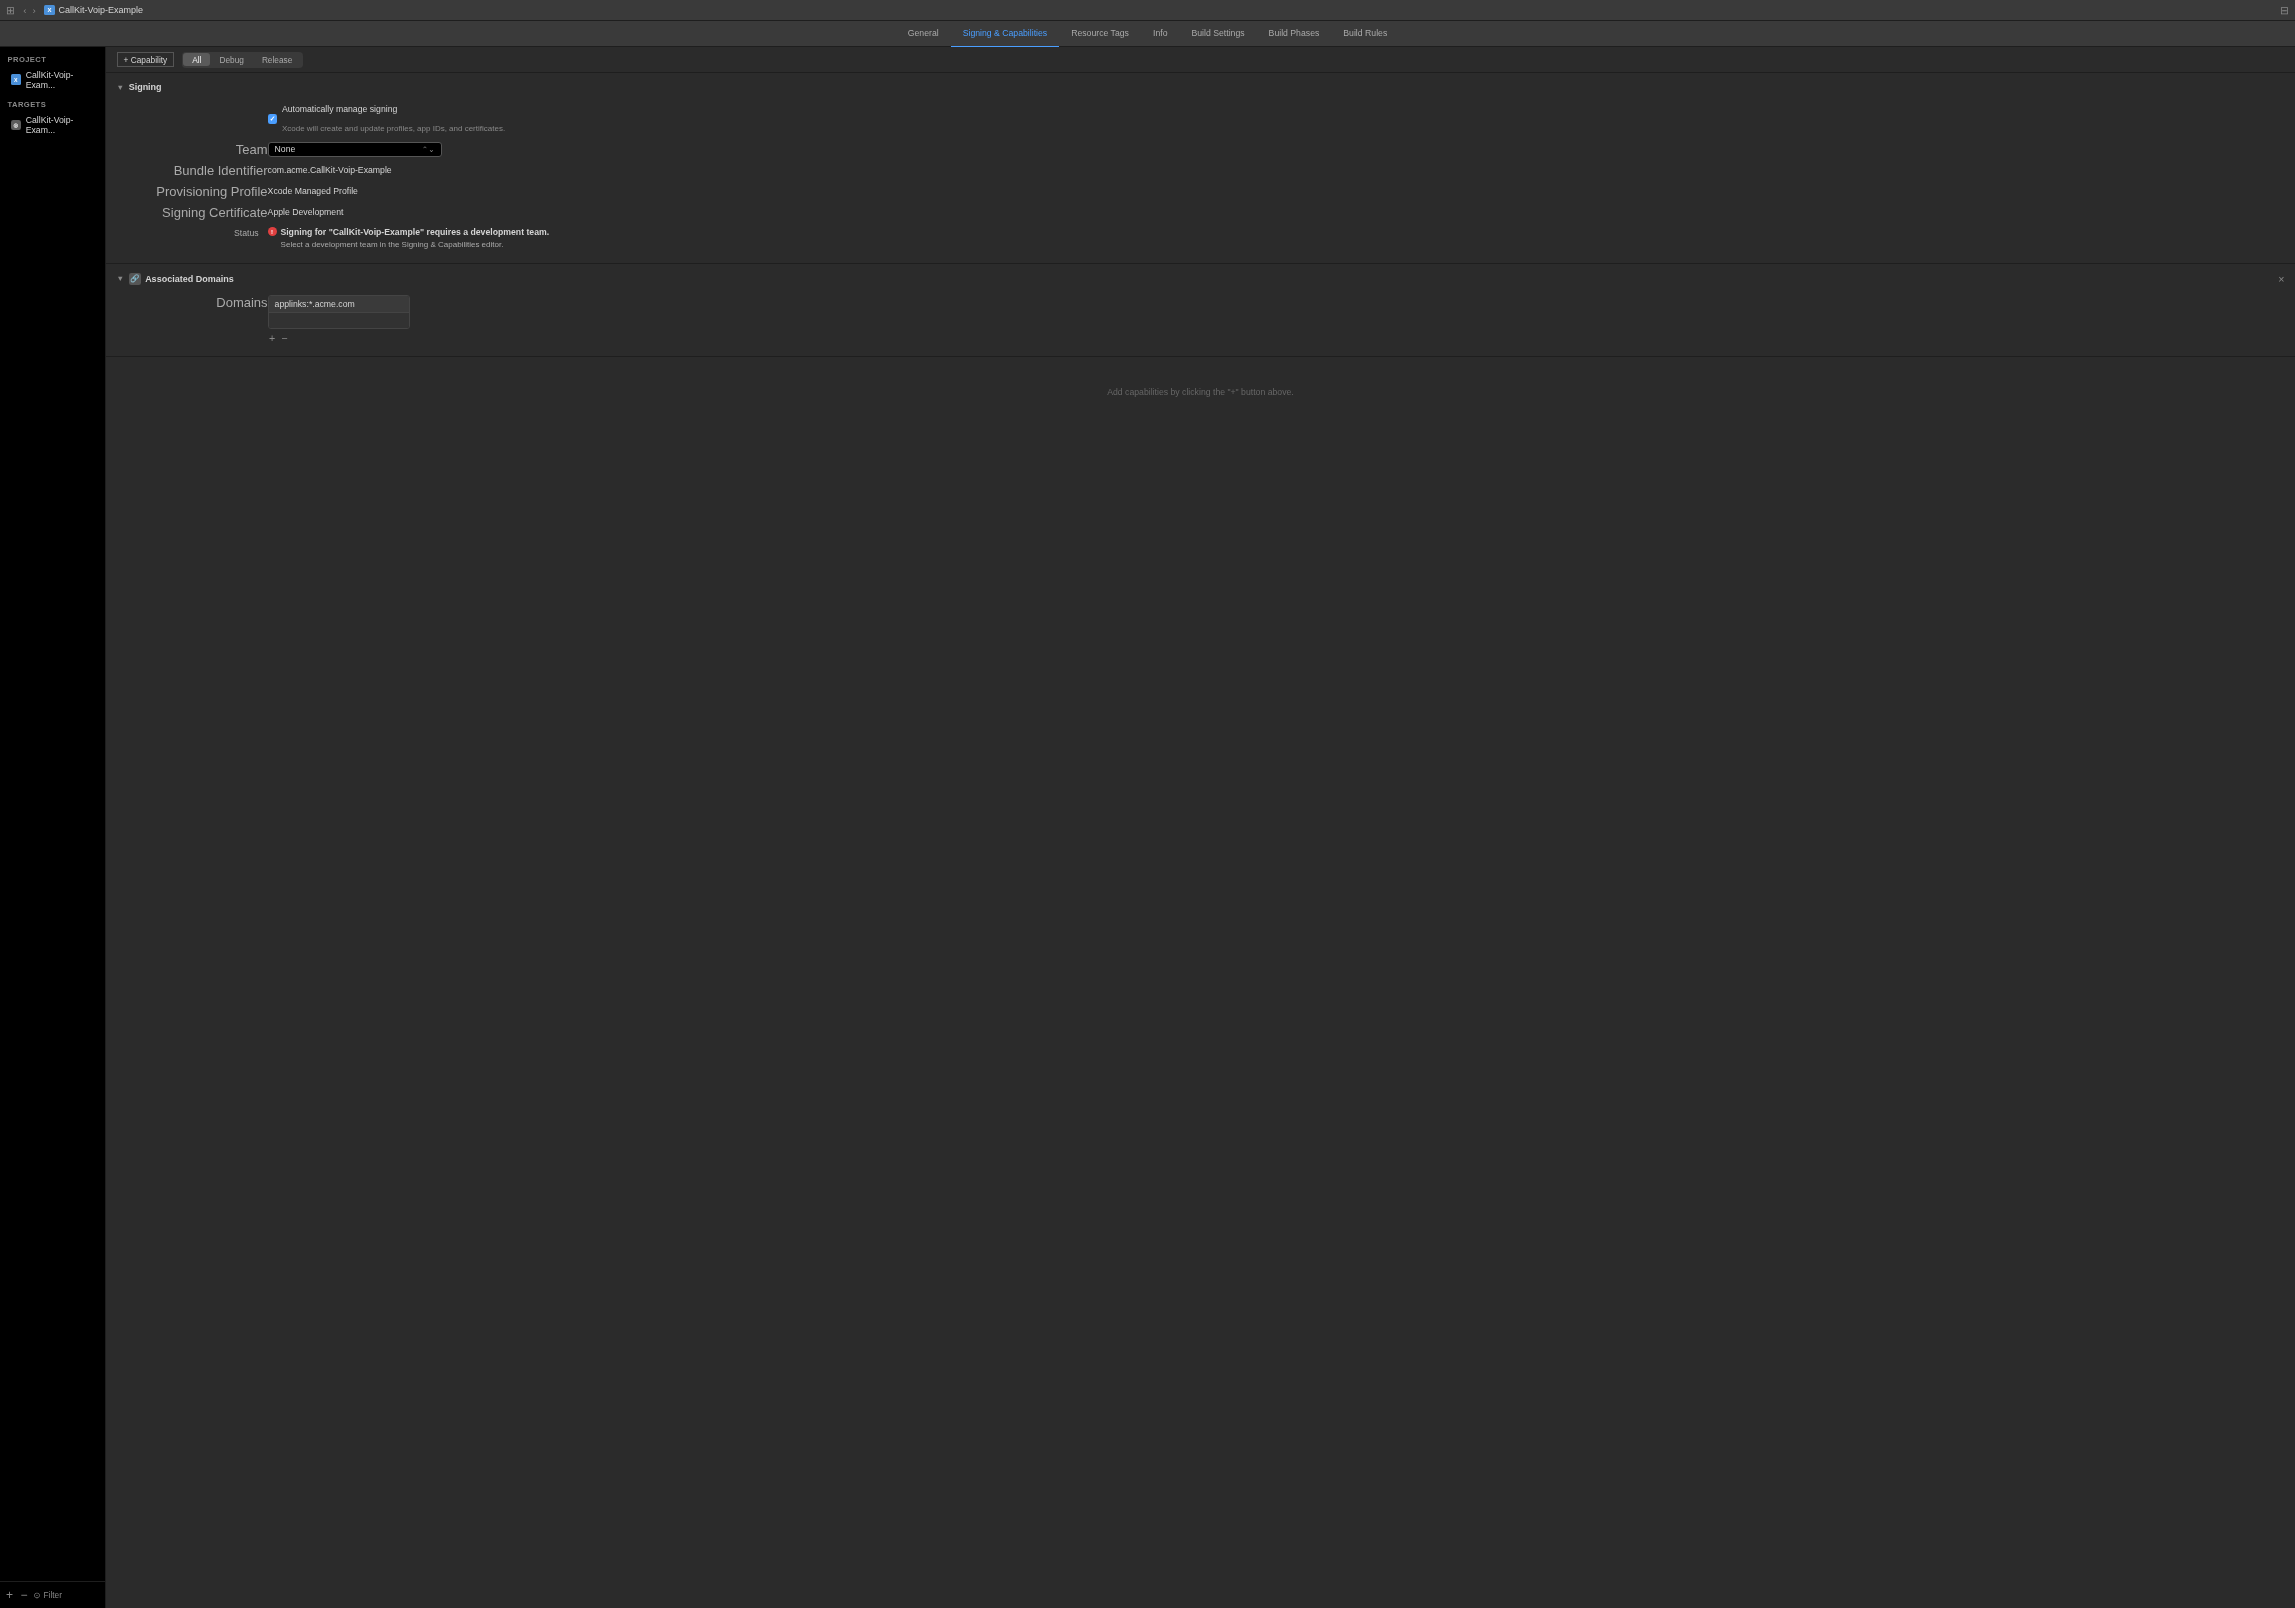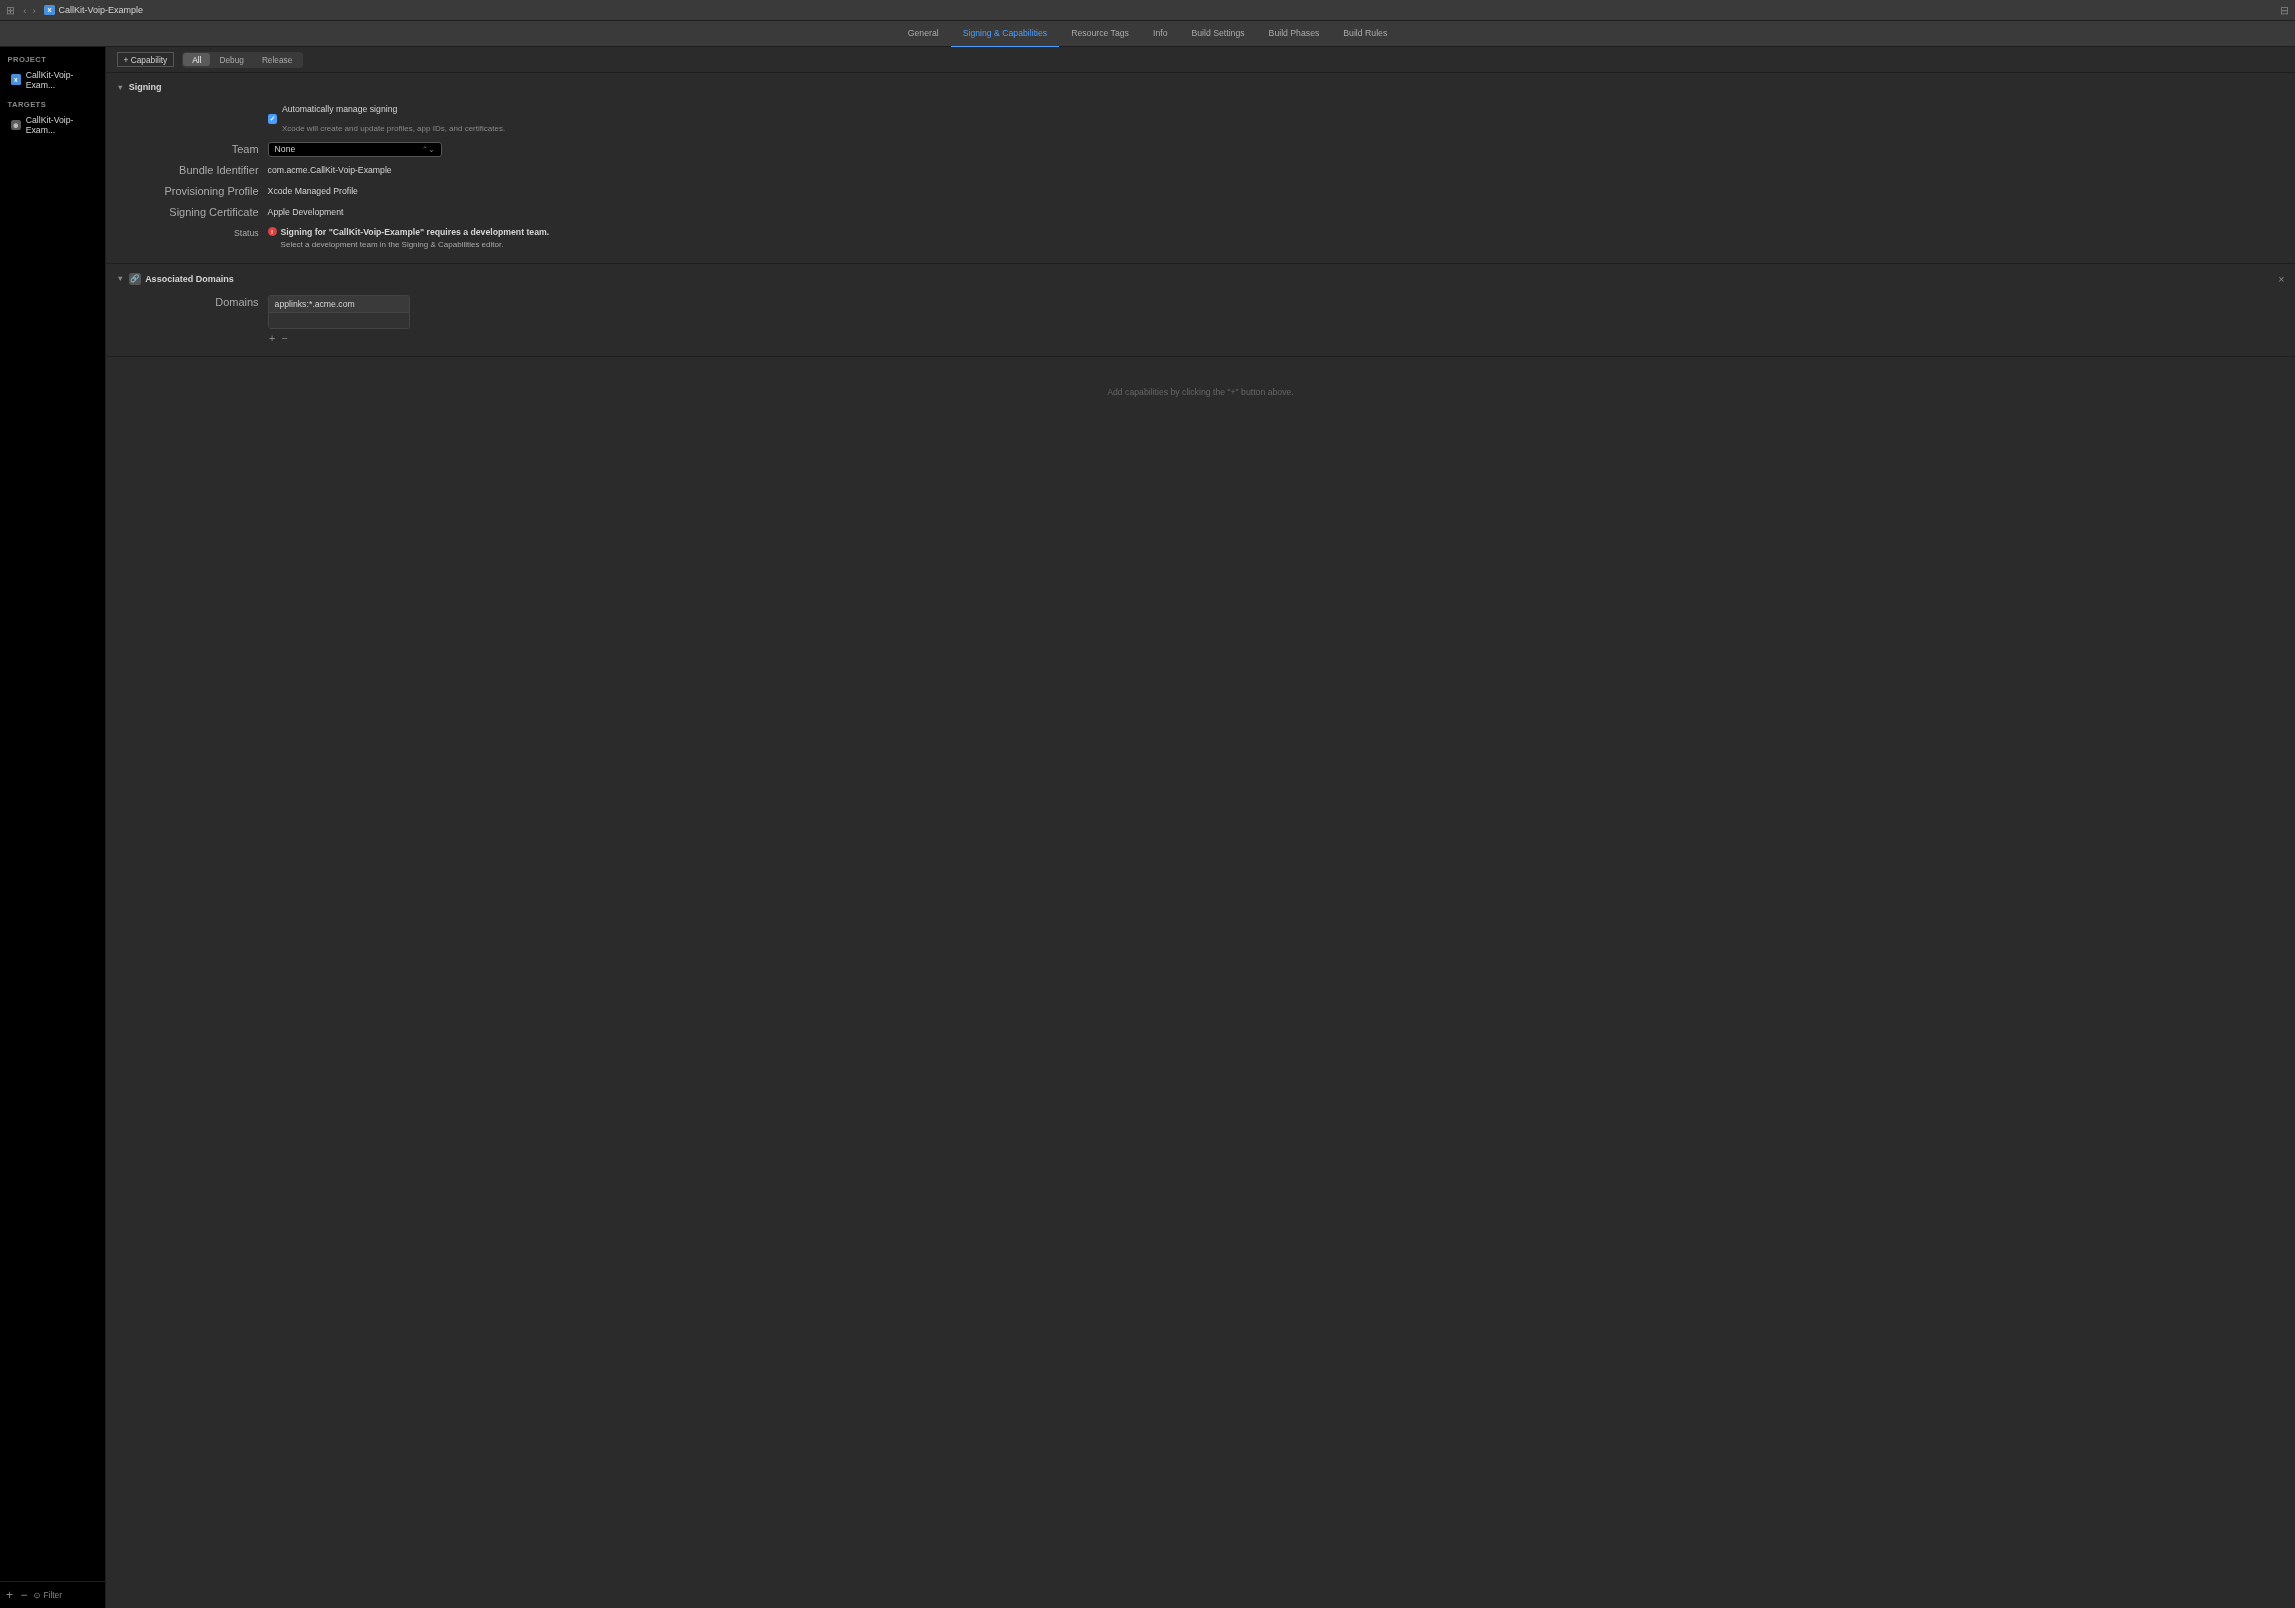--- a/index.html
+++ b/index.html
@@ -262,23 +262,22 @@
     .form-row {
       display: flex;
       align-items: flex-start;
       padding: 3px 10.6px;
       min-height: 18px;
     }
     .form-label {
       width: 151px;
       min-width: 151px;
       text-align: right;
-      padding-right: 9px;
       color: #aaa;
-      font-size: 11px;
+      font-size: 13px;
       line-height: 15px;
     }
     .form-value {
       flex: 1;
       font-size: 8.7px;
       color: #d4d4d4;
       line-height: 15px;
     }
 
     

